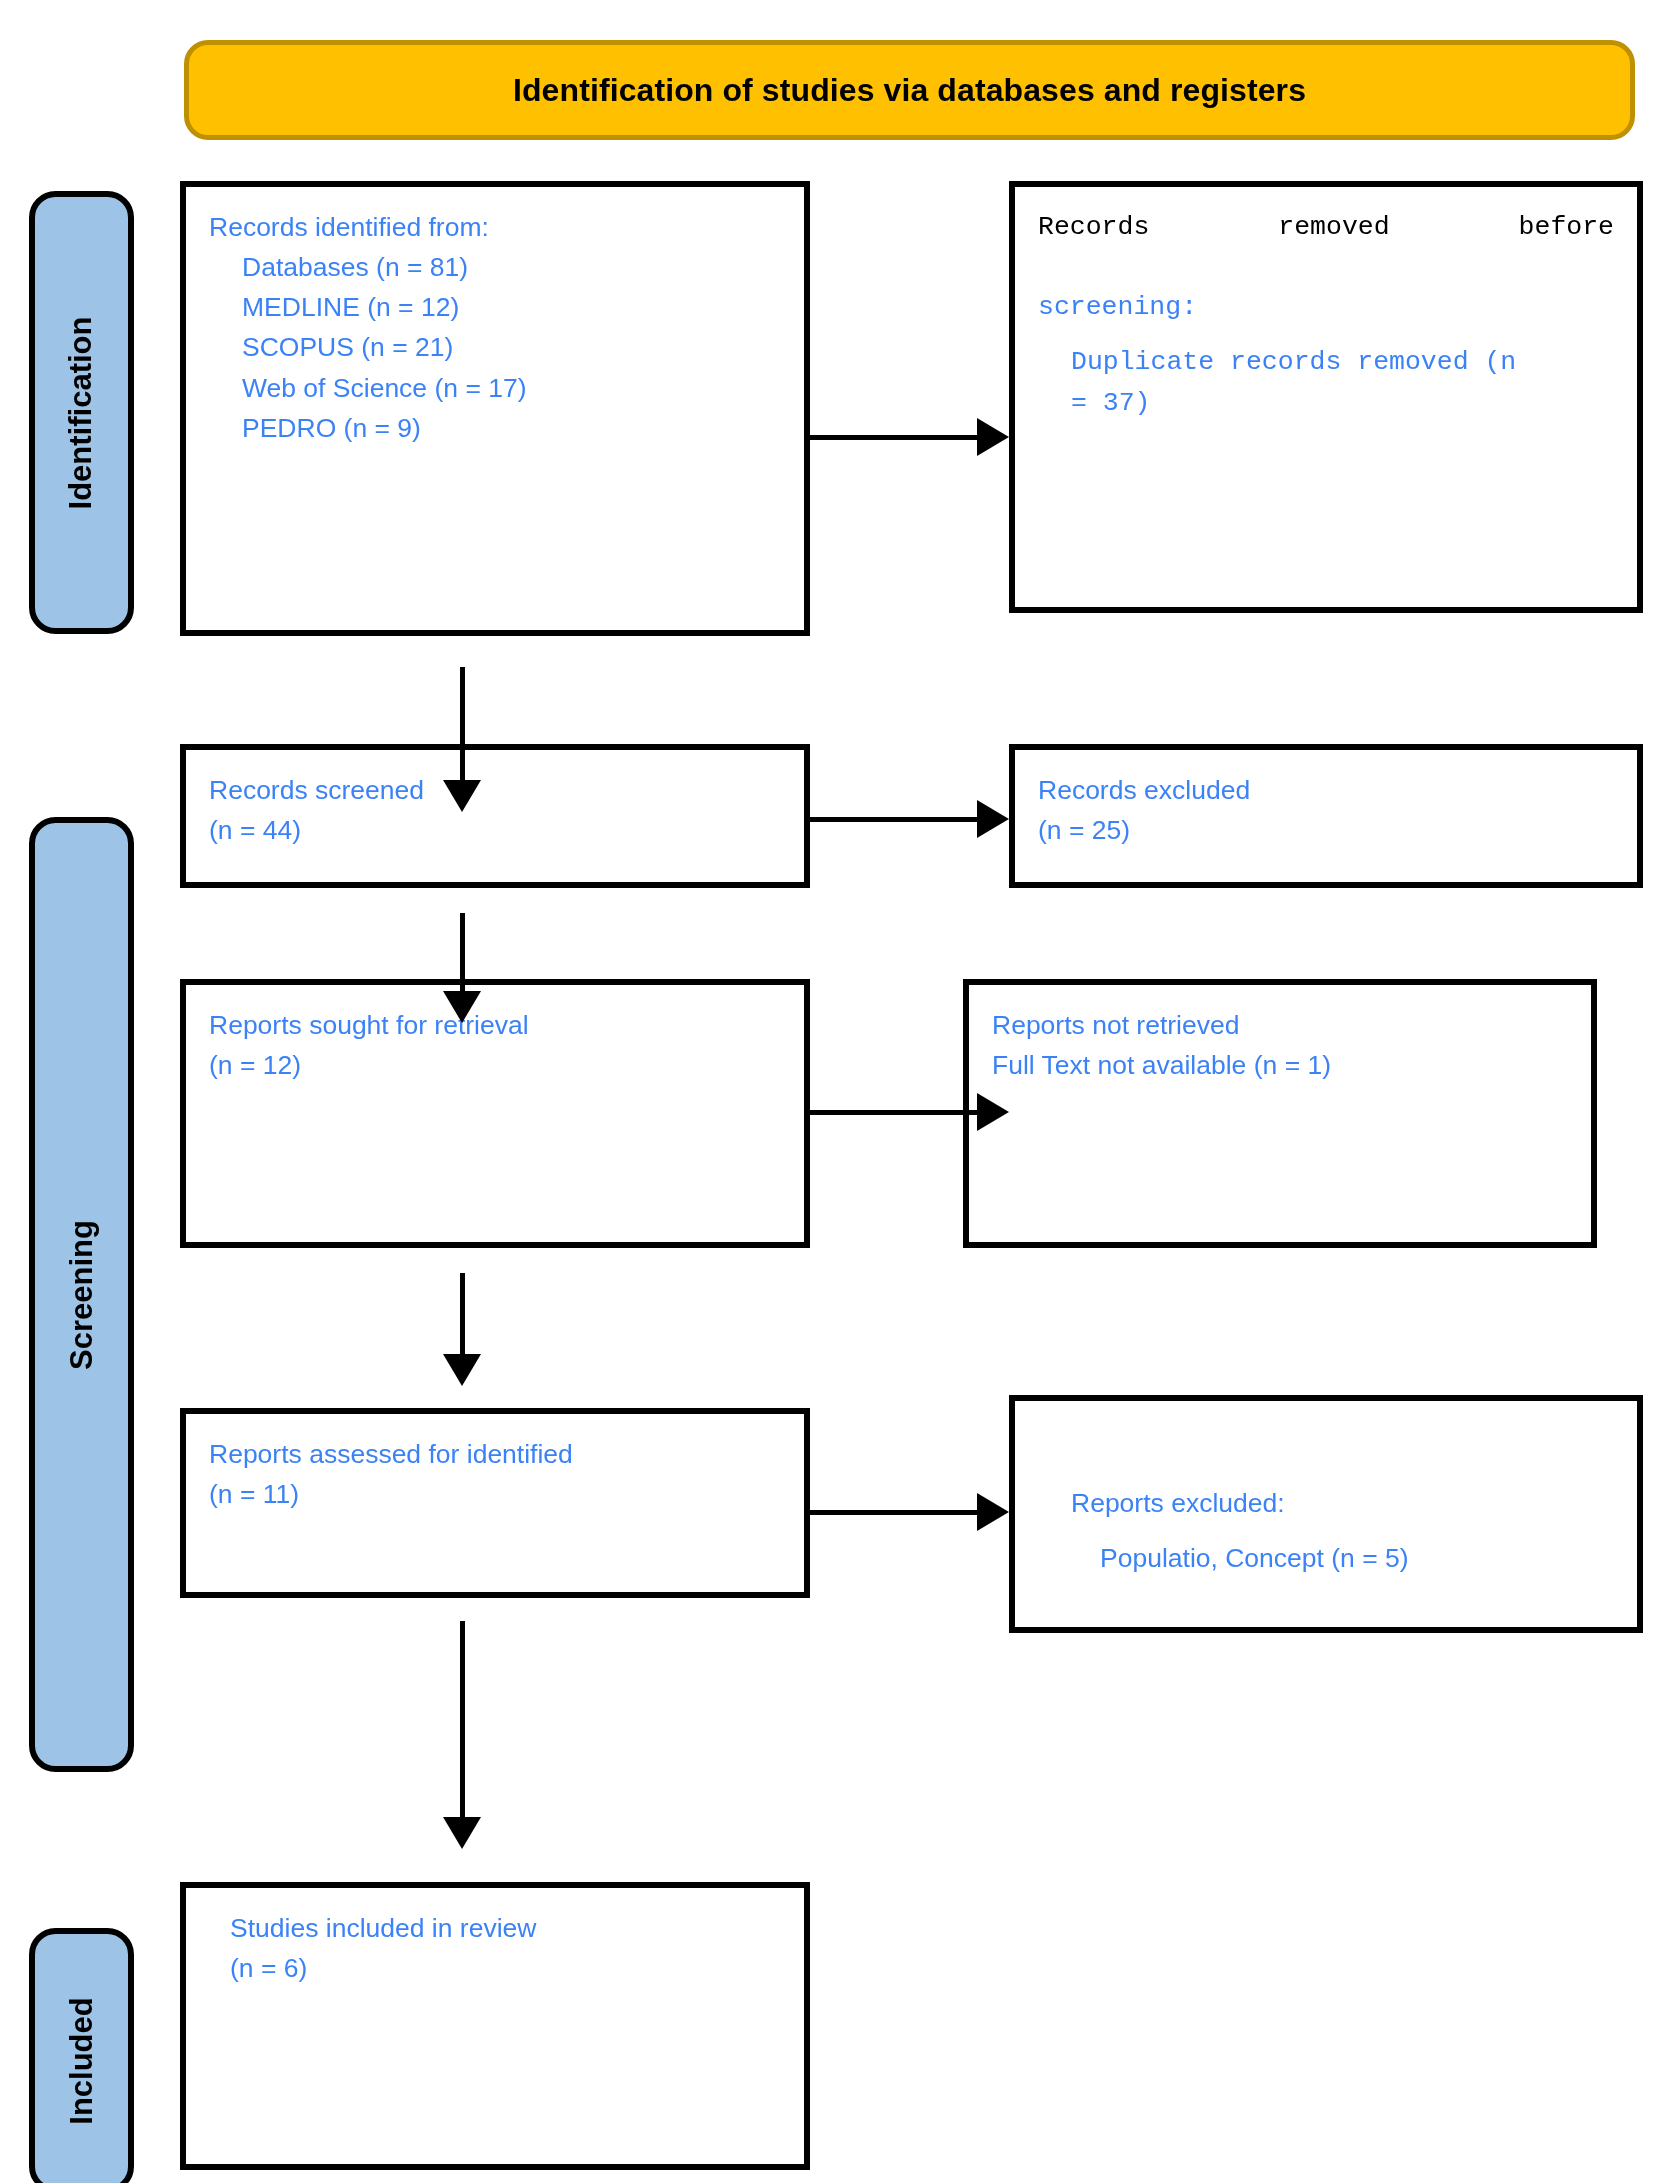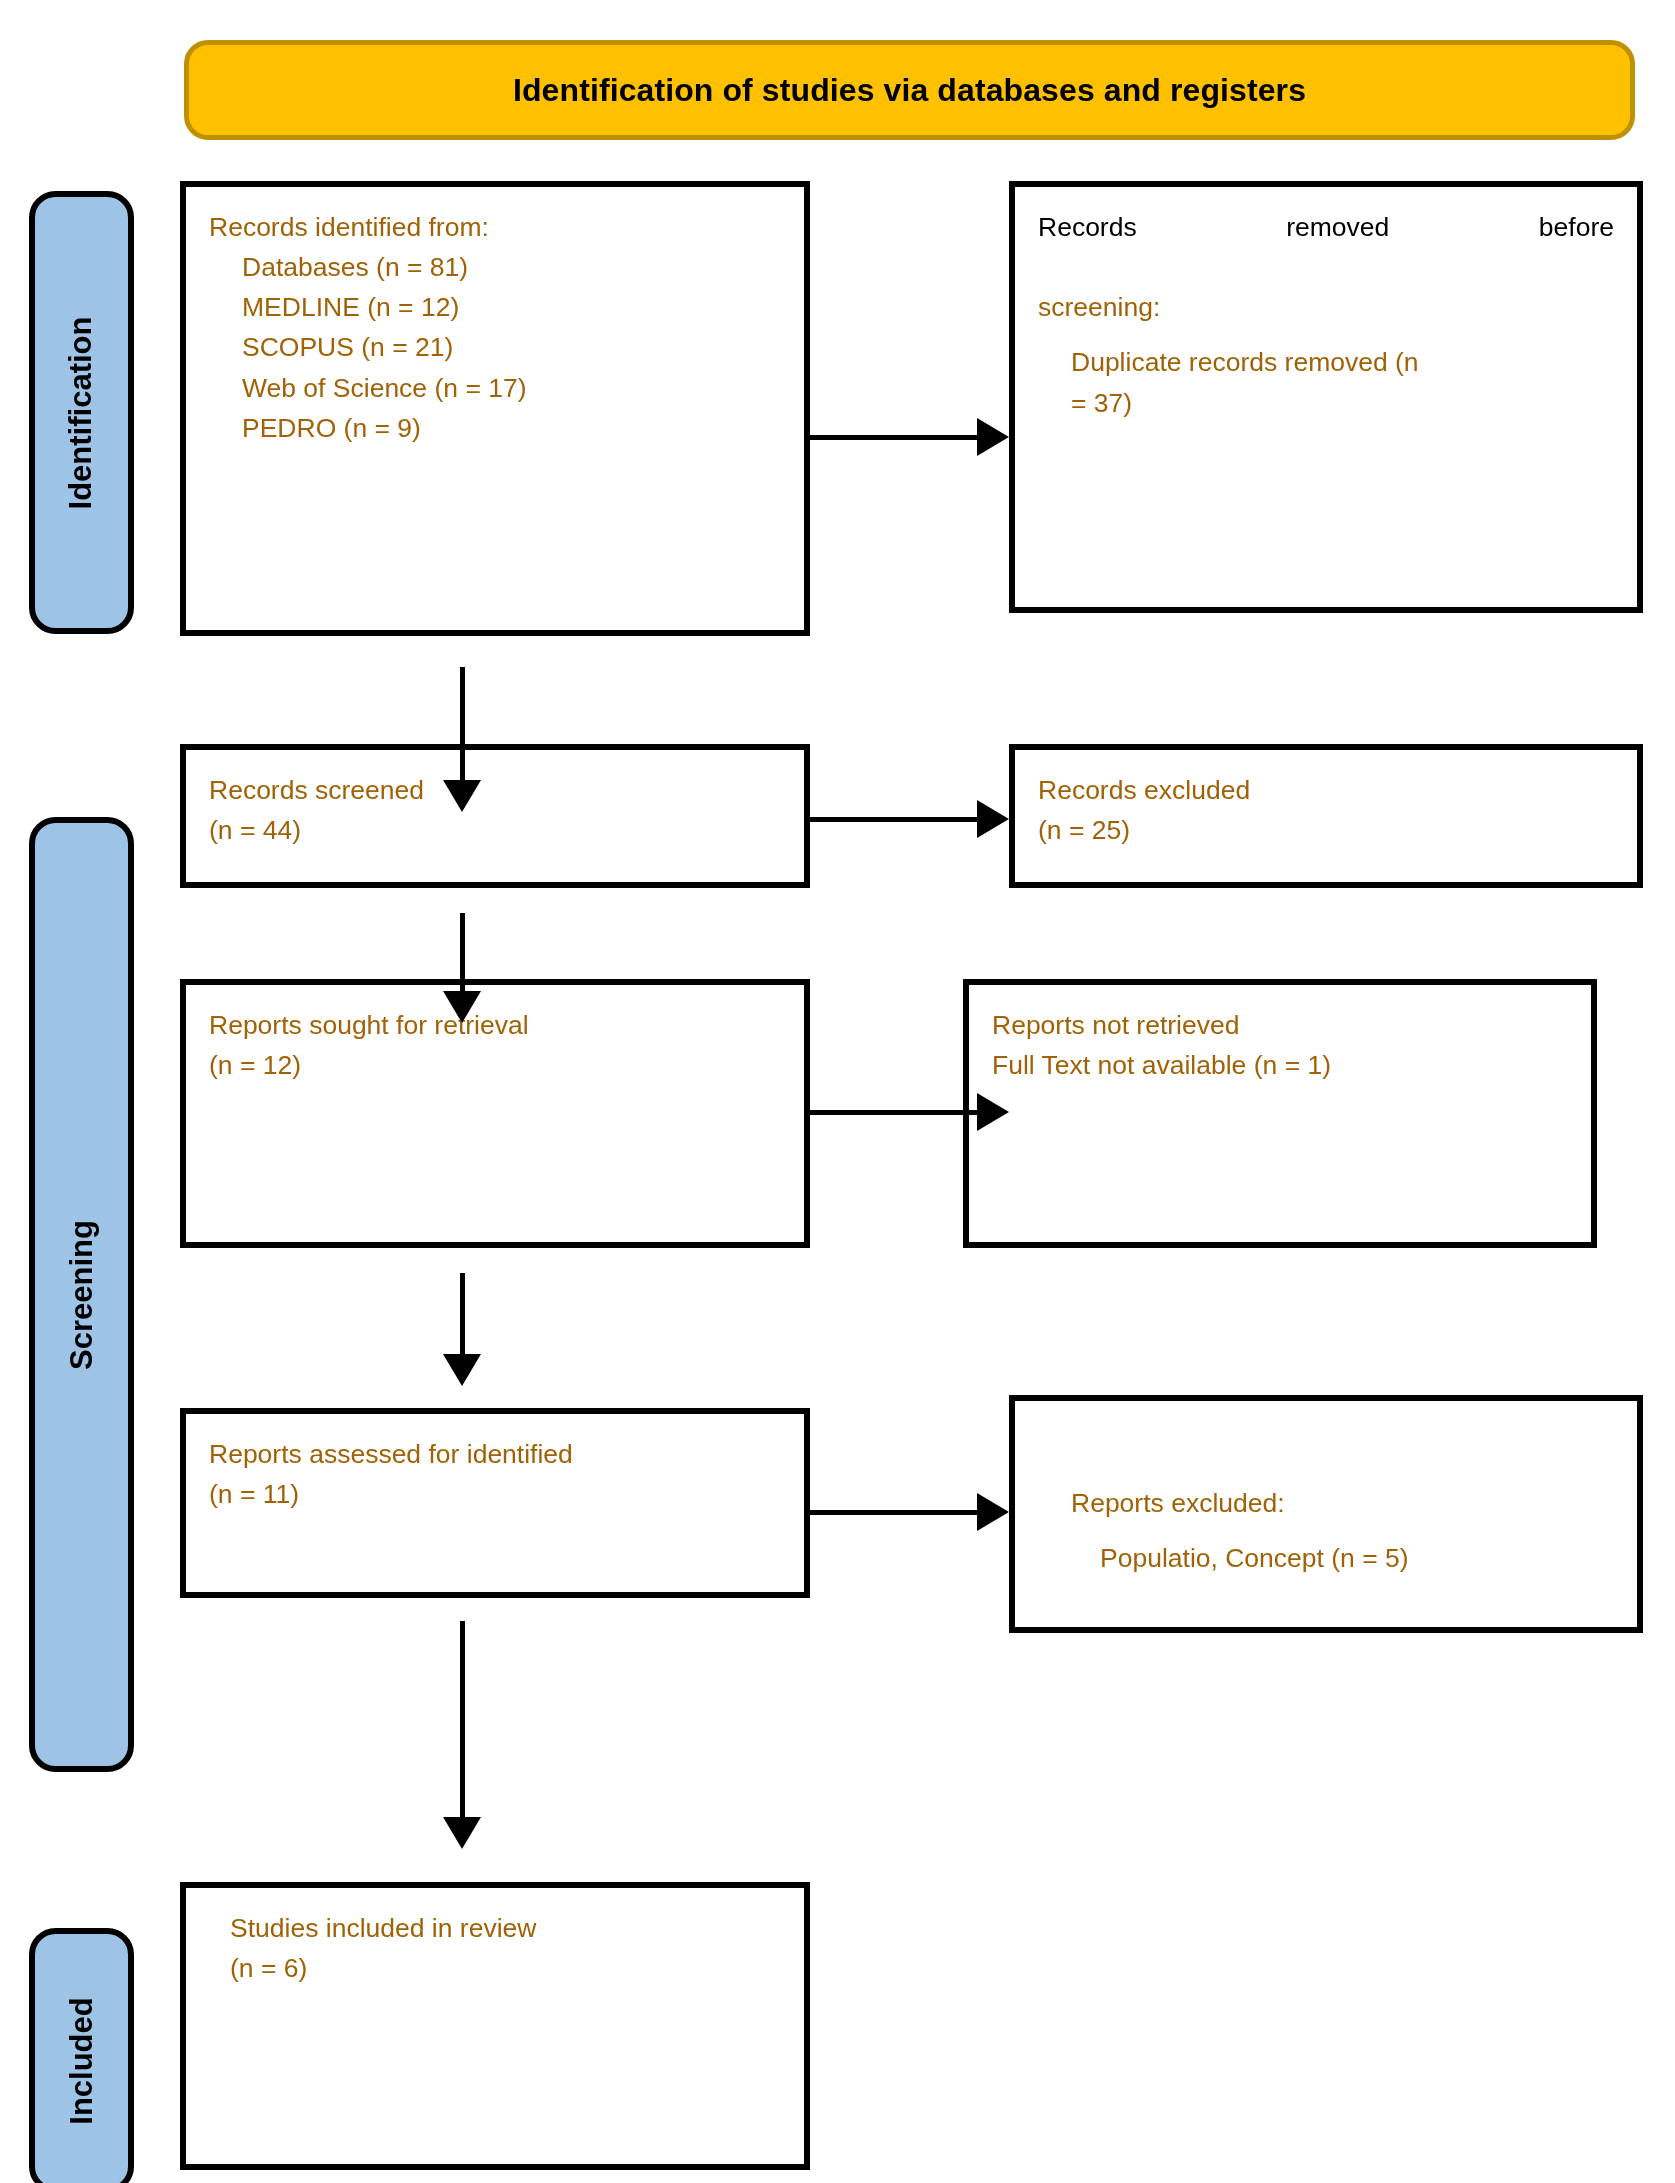--- a/index.html
+++ b/index.html
@@ -69,40 +69,40 @@
   .flow-box {
     position: absolute;
     background: #ffffff;
     border: 6.3px solid #000000;
     box-sizing: border-box;
     padding: 19.6px 23px;
   }
   .flow-box .line {
     font-size: 26.5px;
     line-height: 1.52;
-    color: #a16207;
+    color: #3b82f6;
     white-space: pre-wrap;
   }
   .flow-box .line.indent { padding-left: 33px; }
   .flow-box .line.gap    { margin-top: 15px; }
   .justify-block {
     font-size: 26.5px;
     line-height: 1.52;
     color: #000000;
     text-align: justify;
   }
   .justify-block::after {
     content: "";
     display: inline-block;
     width: 100%;
   }
 
   
   #box-identified   { left: 180px;  top: 157px;  width: 630px; height: 455px; }
-  #box-removed      { left: 1009px; top: 157px;  width: 634px; height: 432px; }
+  #box-removed      { left: 1009px; top: 157px;  width: 634px; height: 432px; font-family: Liberation Mono, monospace; }
   #box-screened     { left: 180px;  top: 720px; width: 630px; height: 144px; }
   #box-excluded     { left: 1009px; top: 720px; width: 634px; height: 144px; }
   #box-sought       { left: 180px;  top: 955px; width: 630px; height: 269px; }
   #box-notretrieved { left: 963px; top: 955px; width: 634px; height: 269px; }
   #box-eligibility  { left: 180px;  top: 1384px; width: 630px; height: 190px; }
   #box-repexcluded  { left: 1009px; top: 1371px; width: 634px; height: 238px; }
   #box-included     { left: 180px;  top: 1858px; width: 630px; height: 288px; padding-left: 44px; }
 
   #box-repexcluded  { padding-top: 82px; }
 

